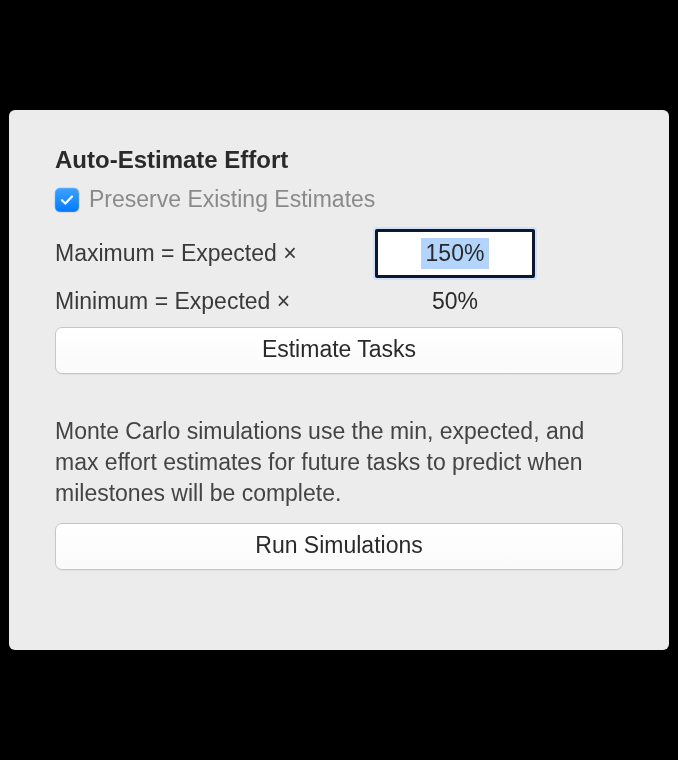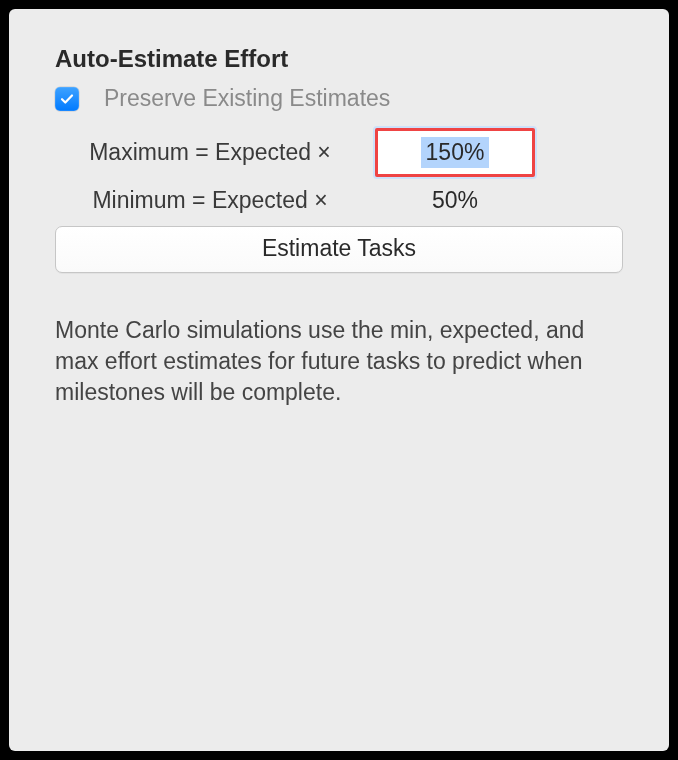--- a/index.html
+++ b/index.html
@@ -4,71 +4,71 @@
 <style>
   * { box-sizing: border-box; }
   html, body { margin:0; padding:0; }
   body {
     width:678px; height:760px;
     background:#000;
     font-family: -apple-system, "Helvetica Neue", Arial, sans-serif;
     display:flex; align-items:center; justify-content:center;
   }
   .panel {
-    width:660px; height:742px;
+    width:660px; height:540px;
     background:#ececec;
     border-radius:6px;
     padding:28px 46px 0 46px;
     color:#2b2b2b;
   }
   .section-title {
     font-weight:700;
     font-size:24px;
     margin:8px 0 12px 0;
     color:#2a2a2a;
   }
   .section-desc {
     font-size:23px;
     line-height:1.35;
     margin:0 0 14px 0;
     color:#444;
   }
   .checkrow {
-    display:flex; align-items:center; gap:25px;
+    display:flex; align-items:center; gap:10px;
     margin-bottom:16px;
   }
   .checkbox {
     width:24px; height:24px;
     border-radius:5px;
     background:linear-gradient(180deg,#3ea2ff 0%,#007aff 100%);
     display:flex; align-items:center; justify-content:center;
     box-shadow:0 0 0 0.5px rgba(0,0,0,.15), inset 0 0 0 0.5px rgba(255,255,255,.2);
   }
   .checkbox svg { width:16px; height:16px; }
   .check-label { font-size:23px; color:#8a8a8a; }
   .row {
     display:flex; align-items:center;
     margin-bottom:10px;
   }
   .row-label {
     font-size:23px; color:#3a3a3a;
-    text-align:center;
+    text-align:left;
     width:320px;
     padding-right:10px;
   }
   .row-input-wrap, .row-value {
     width:160px;
     text-align:center;
     font-size:23px;
     color:#2a2a2a;
   }
   .row-input-wrap {
     position:relative;
     padding:2px;
-    border:3px solid #ef4444;
+    border:3px solid #0f172a;
     border-radius:2px;
     background:#fff;
     box-shadow:0 0 0 2px #cde1fa;
   }
   .row-input {
     width:100%;
     border:none;
     outline:none;
     background:transparent;
     text-align:center;
@@ -134,14 +134,15 @@
     <div class="row-label">Minimum = Expected ×</div>
     <div class="row-value">50%</div>
   </div>
 
   <button class="btn">Estimate Tasks</button>
 
   <div class="gap"></div>
 
   <p class="section-desc">Monte Carlo simulations use the min, expected, and max effort estimates for future tasks to predict when milestones will be complete.</p>
 
+  <button class="btn">Run Simulations</button>
 
 </div>
 
 </body></html>

